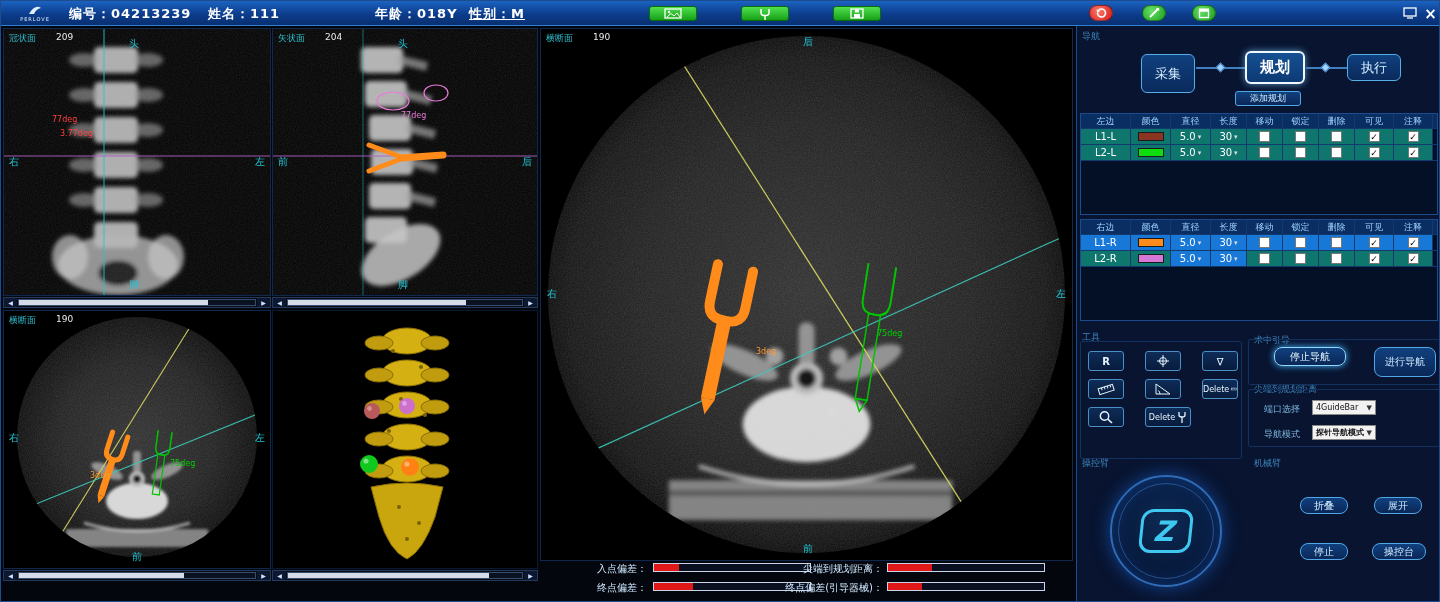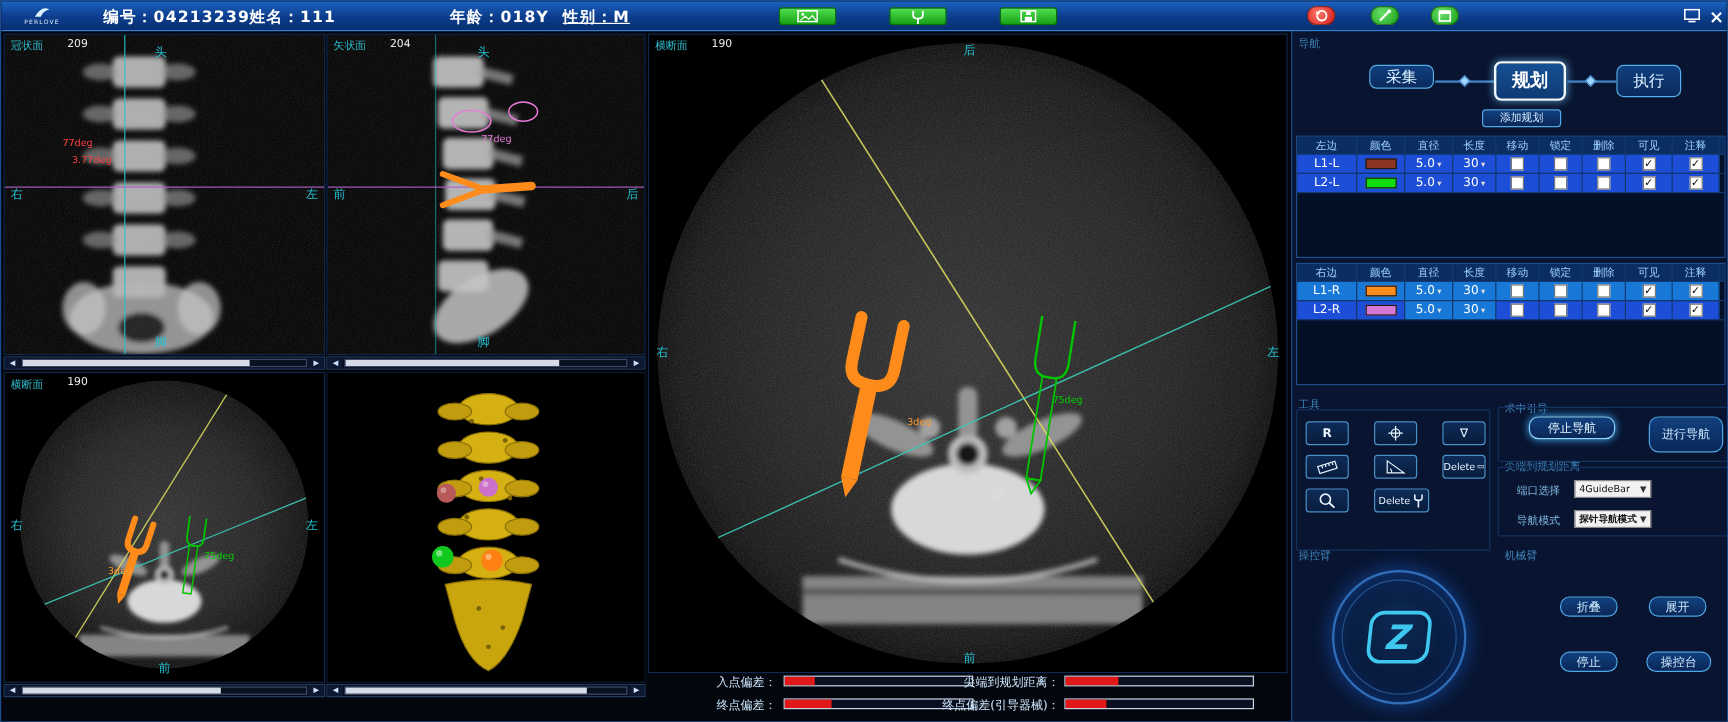--- a/index.html
+++ b/index.html
@@ -41,21 +41,21 @@
 .sbtn{position:absolute;background:linear-gradient(180deg,#11407e,#0a2757);border:1px solid #4fa8e8;border-radius:8px;color:#cfeaff;font-size:10px;display:flex;align-items:center;justify-content:center;cursor:pointer;white-space:nowrap;}
 .sbtn.glow{box-shadow:0 0 7px #41b4ff;border-color:#8fd8ff;color:#eaf8ff;}
 .sbtn.sq{border-radius:3px;font-size:9px;}
 .secbox{position:absolute;border:1px solid #12315e;border-radius:2px;}
 
 .ptable{position:absolute;width:358px;height:102px;background:#041026;border:1px solid #1c4c8c;}
 .thead,.trow{display:grid;grid-template-columns:50px 40px 40px 36px 36px 36px 36px 39px 39px;border-bottom:1px solid #123a6e;}
 .thead{height:15px;background:#0a2d62;}
 .hc{display:flex;align-items:center;justify-content:center;font-size:9px;color:#9fd4ff;border-right:1px solid #123a6e;}
 .trow{height:16px;cursor:pointer;}
-.cell{display:flex;align-items:center;justify-content:center;font-size:10px;color:#fff;border-right:1px solid #123a6e;background:#1d4ed8;}
+.cell{display:flex;align-items:center;justify-content:center;font-size:10px;color:#fff;border-right:1px solid #123a6e;background:#0f766e;}
 .trow.selected .cell{background:#1878d8;}
 .ptable.rt .cell.num{background:#1878d8;}
 .swatch{width:26px;height:9px;display:block;border:1px solid #1a1a1a;cursor:pointer;}
 .cb{width:11px;height:11px;background:#fff;border:1px solid #777;display:flex;align-items:center;justify-content:center;font-size:9px;color:#000;cursor:pointer;}
 .car{font-size:7px;color:#ddd;margin-left:2px;font-style:normal;}
 
 .toolbtn{position:absolute;width:36px;height:20px;background:linear-gradient(180deg,#0e2c58,#081c3c);border:1px solid #4a90c8;border-radius:3px;color:#e8f4ff;display:flex;align-items:center;justify-content:center;gap:2px;font-size:10px;cursor:pointer;}
 .toolbtn .tlbl{font-size:8px;}
 
 .dropdown{position:absolute;width:64px;height:15px;background:#f2f2f2;border:1px solid #888;color:#111;font-size:8px;display:flex;align-items:center;justify-content:space-between;padding:0 3px;cursor:pointer;white-space:nowrap;overflow:hidden;}
@@ -70,21 +70,21 @@
 
 <div class="app">
 
   <header class="titlebar">
     <div class="brand">
       <svg width="16" height="12" viewBox="0 0 16 12">
           <path d="M2 10 Q8 0 14 4 Q9 5 7 10 Z" fill="#dff0ff"></path>
         </svg>
       <span class="brand-text">PERLOVE</span>
     </div>
-    <span class="tb-field" style="left:68px;margin-left:17px;"><span>编号：</span><span>04213239</span></span>
+    <span class="tb-field" style="left:68px;"><span>编号：</span><span>04213239</span></span>
     <span class="tb-field" style="left:207px;"><span>姓名：</span><span>111</span></span>
     <span class="tb-field" style="left:374px;"><span>年龄：</span><span>018Y</span></span>
     <span class="tb-field" style="left:468px;text-decoration:underline;"><span>性别：</span><span>M</span></span>
 
     <div class="gbtn" style="left:648px;">
       <svg width="18" height="11" viewBox="0 0 18 11">
           <rect x="1" y="1" width="16" height="9" fill="none" stroke="#fff" stroke-width="1.3"></rect>
           <circle cx="5" cy="4" r="1.2" fill="#fff"></circle>
           <path d="M3 9 L7 5.5 L10 8 L13 5 L16 9" stroke="#fff" fill="none" stroke-width="1"></path>
         </svg>
@@ -428,21 +428,21 @@
       <div class="statfill" style="width: 25%;"></div>
     </div>
   <span class="statlabel" style="left:760px;top:580px;width:122px;">终点偏差(引导器械)：</span>
   <div class="statbar" style="left:886px;top:581px;width:158px;">
       <div class="statfill" style="width: 22%;"></div>
     </div>
 
   <aside class="rpanel">
     <span class="seclabel" style="left:5px;top:4px;">导航</span>
 
-    <div class="wf-btn" style="left:64px;top:28px;width:54px;height:20px;">
+    <div class="wf-btn" style="left:64px;top:28px;width:54px;height:39px;">
         <span>采集</span>
       </div>
     <div class="wf-line" style="left:119px;top:41px;width:49px;"></div>
     <div class="wf-dot" style="left:140px;top:38px;"></div>
     <div class="wf-btn active" style="left:168px;top:25px;width:60px;height:33px;">
         <span>规划</span>
       </div>
     <div class="wf-line" style="left:229px;top:41px;width:41px;"></div>
     <div class="wf-dot" style="left:245px;top:38px;"></div>
     <div class="wf-btn" style="left:270px;top:28px;width:54px;height:27px;">

